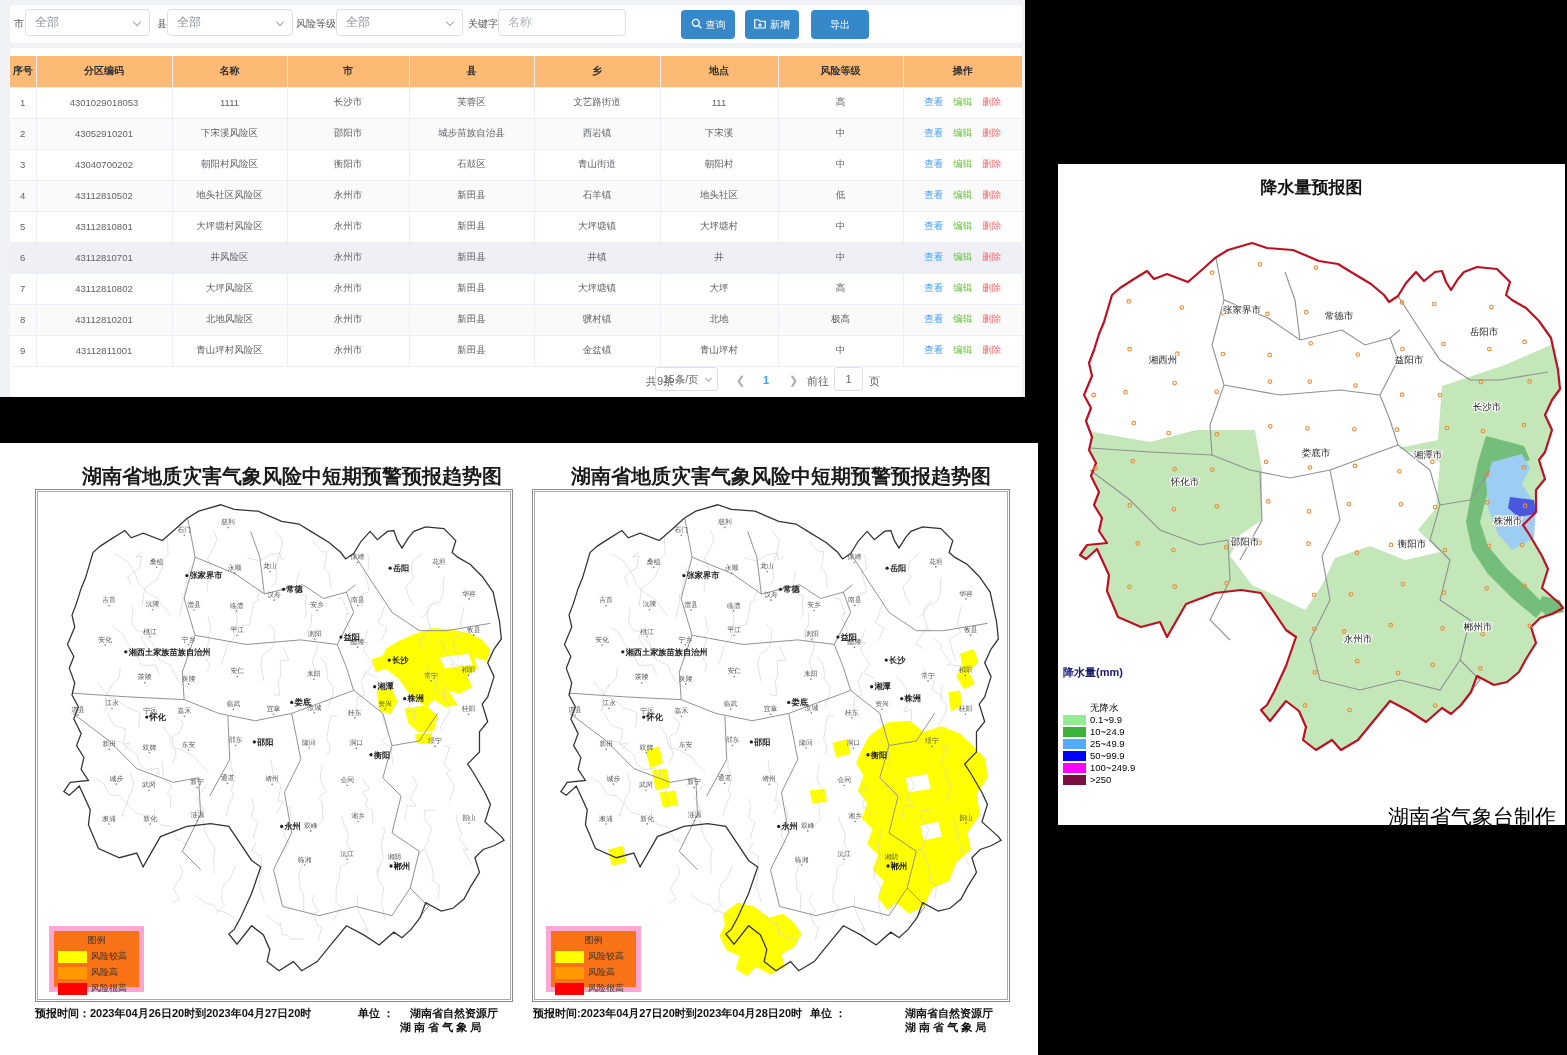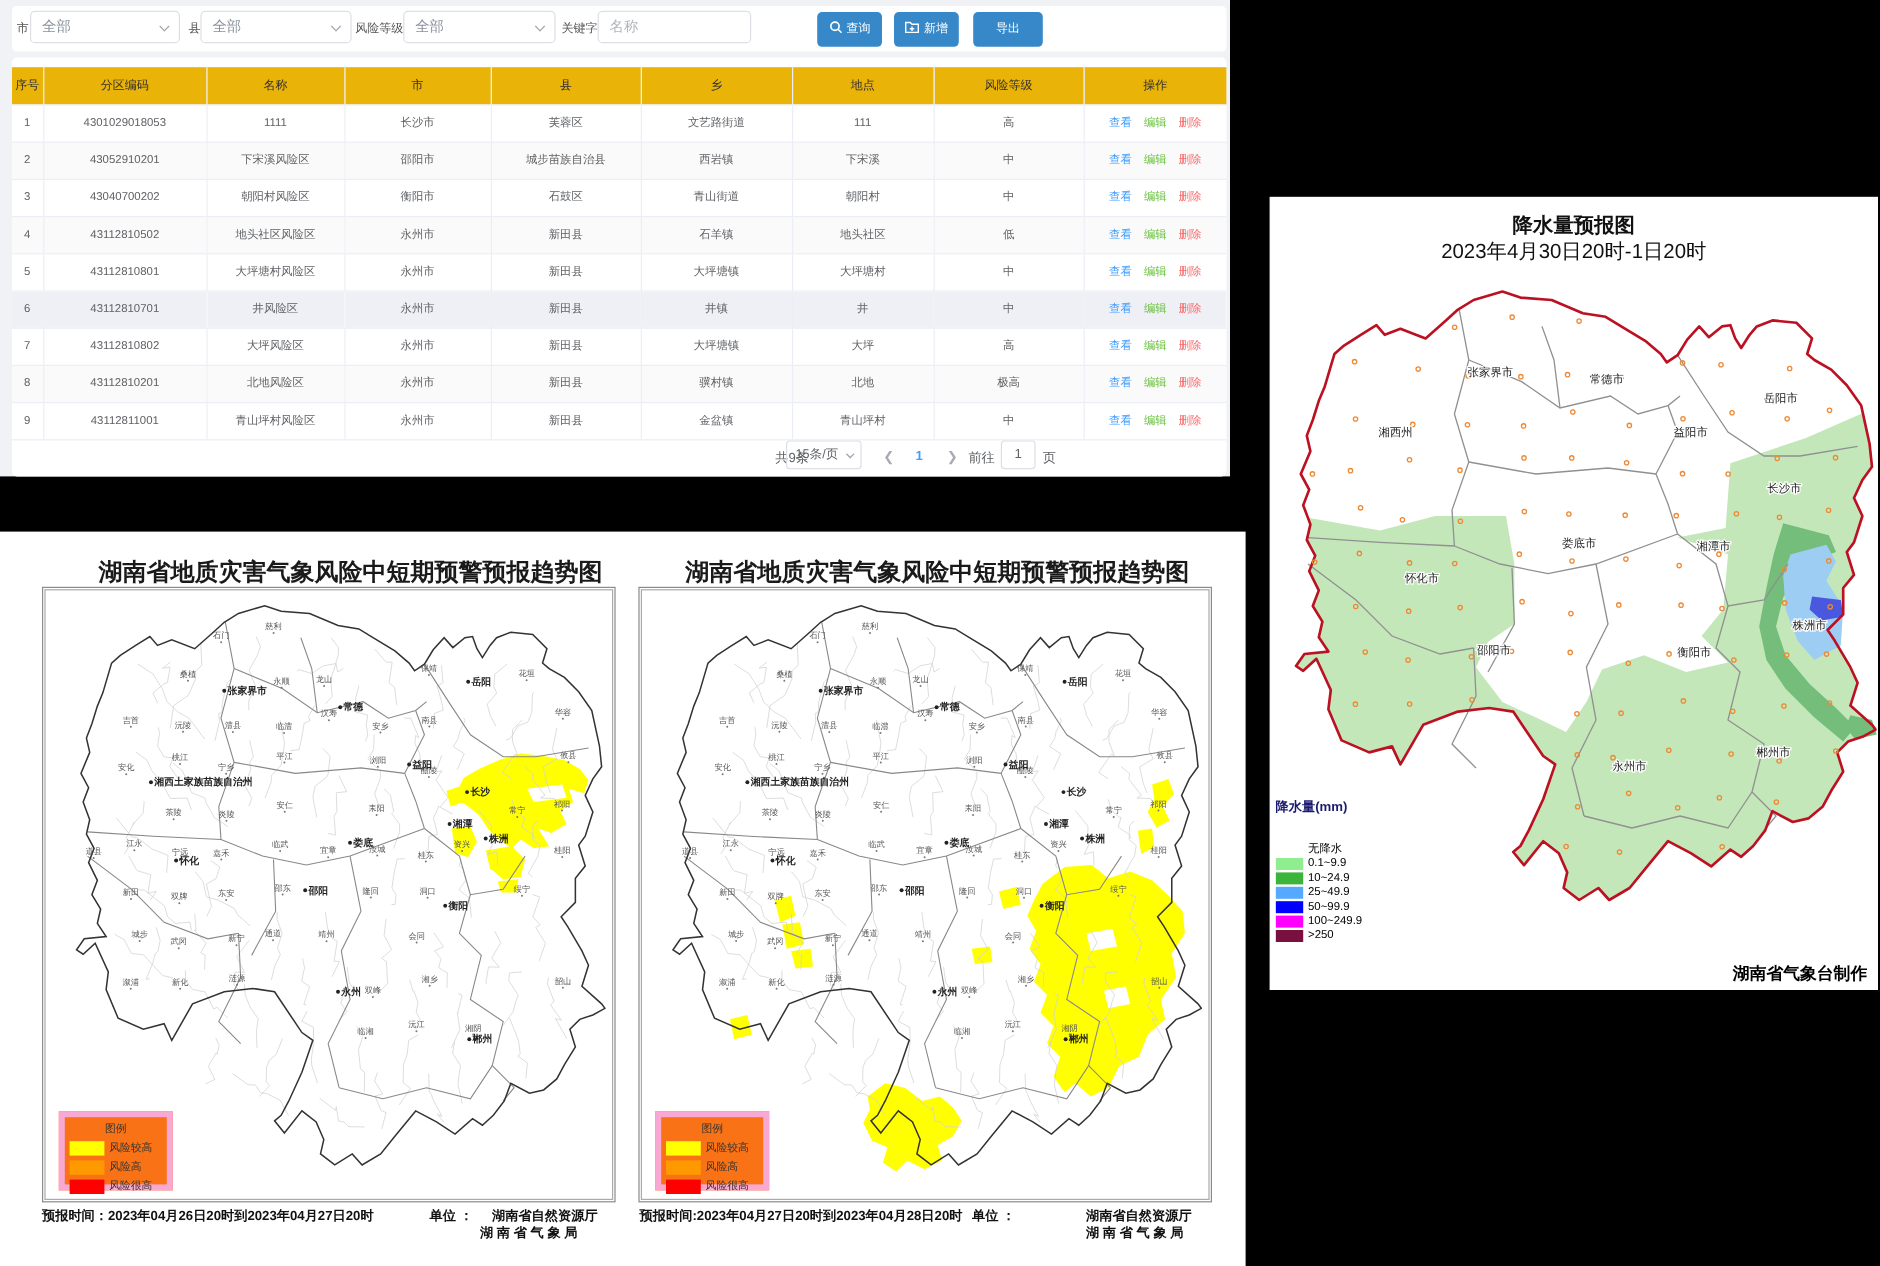--- a/index.html
+++ b/index.html
@@ -8,21 +8,21 @@
 #pB{left:0;top:443px;width:1038px;height:612px}
 #pC{left:1058px;top:164px;width:507px;height:661px}
 .card{position:absolute;background:#fff;border-radius:4px}
 #fbar{left:10px;top:5px;width:1012px;height:38px}
 #tcard{left:10px;top:48px;width:1012px;height:349px}
 .flab{position:absolute;top:12px;font-size:10px;color:#555}
 .sel{position:absolute;top:4px;height:27px;border:1px solid #dcdfe6;border-radius:4px;background:#fff;font-size:12px;color:#8a919c;line-height:25px;padding-left:9px}
 .chev{position:absolute;right:9px;top:9px;width:6px;height:6px;border-right:1.2px solid #a0a6ad;border-bottom:1.2px solid #a0a6ad;transform:rotate(45deg)}
 .btn{position:absolute;top:5px;height:29px;background:#3788c9;border-radius:4px;color:#fff;font-size:10px;text-align:center;line-height:29px}
 .tbl{position:absolute;left:0;top:8px;border-collapse:collapse;table-layout:fixed;font-size:9.5px;color:#606266}
-.tbl th{font-weight:normal;white-space:nowrap;color:#303133;border-bottom:1px solid #ebeef5;border-right:1px solid #ebeef5;height:31px;text-align:center;background:#eab308;font-size:10px}
+.tbl th{font-weight:bold;white-space:nowrap;color:#303133;border-bottom:1px solid #ebeef5;border-right:1px solid #ebeef5;height:31px;text-align:center;background:#fdba74;font-size:10px}
 .tbl td{border-bottom:1px solid #ebeef5;border-right:1px solid #ebeef5;height:31px;text-align:center;overflow:hidden;white-space:nowrap}
 .tbl tr.stripe td{background:#fafafa}
 .tbl tr.hover td{background:#eef0f6}
 .tbl th:last-child,.tbl td:last-child{border-right:none}
 .lk-v{color:#409eff;margin:0 5px}
 .lk-e{color:#67c23a;margin:0 5px}
 .lk-d{color:#f56c6c;margin:0 5px}
 .pgt{position:absolute;font-size:11px;color:#606266}
 .mapbox{position:absolute;top:46px;width:478px;height:513px;border:1px solid #8a8a8a}
 .mapbox .inner{position:absolute;left:1px;top:1px;right:1px;bottom:1px;border:1px solid #aaa}
@@ -725,21 +725,20 @@
     <div class="foot" style="left:358px;top:563px">单位 ：</div>
     <div class="foot" style="left:410px;top:563px">湖南省自然资源厅</div>
     <div class="foot" style="left:400px;top:577px">湖 南 省 气 象 局</div>
     <div class="foot" style="left:533px;top:563px">预报时间:2023年04月27日20时到2023年04月28日20时</div>
     <div class="foot" style="left:810px;top:563px">单位 ：</div>
     <div class="foot" style="left:905px;top:563px">湖南省自然资源厅</div>
     <div class="foot" style="left:905px;top:577px">湖 南 省 气 象 局</div>
   </div>
 <div id="pC" class="panel">
     <div style="position:absolute;top:12px;width:507px;text-align:center;font-size:17px;font-weight:bold;color:#111">降水量预报图</div>
-    <div style="position:absolute;top:34px;width:507px;text-align:center;font-size:17px;color:#111">2023年4月30日20时-1日20时</div>
     <svg style="position:absolute;left:20px;top:76px" width="486" height="532" viewBox="0 0 486 532" preserveAspectRatio="none">
       <path d="M56 39 L69 31 L76 39 L89 34 L110 42 L126 28 L137 18 L150 10 L174 3 L189 8 L215 10 L241 21 L260 24 L273 32 L293 44 L306 55 L311 62 L320 56 L328 43 L338 32 L346 41 L357 32 L364 31 L368 42 L373 50 L380 39 L386 32 L399 27 L419 29 L432 42 L428 55 L434 60 L448 68 L461 81 L473 98 L480 130 L482 149 L474 160 L467 175 L474 190 L467 212 L461 220 L467 239 L458 250 L458 272 L445 285 L451 294 L464 316 L470 329 L464 348 L482 364 L485 368 L474 374 L462 378 L453 387 L458 403 L448 419 L441 432 L429 442 L416 445 L399 436 L393 452 L383 465 L373 474 L364 468 L348 482 L331 471 L312 461 L293 484 L280 500 L263 510 L254 500 L238 510 L225 500 L228 487 L221 471 L208 461 L192 481 L183 470 L189 465 L196 452 L208 426 L218 397 L208 390 L183 353 L163 350 L137 353 L108 364 L89 397 L82 382 L63 387 L40 377 L29 351 L31 335 L19 309 L8 319 L2 315 L9 305 L29 303 L21 291 L24 278 L16 265 L21 252 L13 236 L18 223 L11 210 L14 197 L8 181 L13 168 L6 155 L14 136 L11 123 L16 110 L21 94 L26 82 L34 55 L42 48 Z" fill="#c4e7ba" stroke="none"></path>
       <polygon points="-6,2 486,2 484,100 427,125 364,146 360,200 320,208 362,222 358,268 340,290 362,312 327,320 292,306 257,318 244,345 227,370 202,358 174,345 152,316 162,295 184,280 184,230 177,190 118,190 72,202 4,190 -6,180" fill="#ffffff"></polygon>
       <polygon points="408,196 446,206 452,220 436,226 420,238 408,258 402,282 410,306 430,330 452,350 468,366 458,378 434,358 410,334 394,310 388,282 394,250 400,222" fill="#74bd7b"></polygon>
       <polygon points="464,356 482,360 486,372 468,376 460,366" fill="#74bd7b"></polygon>
       <polygon points="414,222 444,214 452,228 444,244 458,266 456,298 434,310 420,294 410,268 408,240" fill="#9ecdf4"></polygon>
       <polygon points="432,257 456,260 458,274 440,277 430,268" fill="#4a58e0"></polygon>
       <polyline points="138,18 146,60 134,105 146,145 132,185 134,215" fill="none" stroke="#909090" stroke-width="1.1"></polyline>
       <polyline points="134,215 72,212 12,208" fill="none" stroke="#909090" stroke-width="1.1"></polyline>
       <polyline points="146,60 190,78 222,100 264,90 287,105 312,98 322,90" fill="none" stroke="#909090" stroke-width="1.1"></polyline>
@@ -892,13 +891,13 @@
       </div>
       <div class="rlrow">
         <span class="rsw" style="background:#ff00ff"></span>
         <span>100~249.9</span>
       </div>
       <div class="rlrow">
         <span class="rsw" style="background:#7a1040"></span>
         <span>&gt;250</span>
       </div>
     </div>
-    <div style="position:absolute;right:9px;top:639px;font-size:14px;font-weight:bold;color:#000">湖南省气象台制作</div>
+    <div style="position:absolute;right:9px;top:639px;font-size:21px;font-weight:normal;color:#000">湖南省气象台制作</div>
   </div>
 </body></html>

